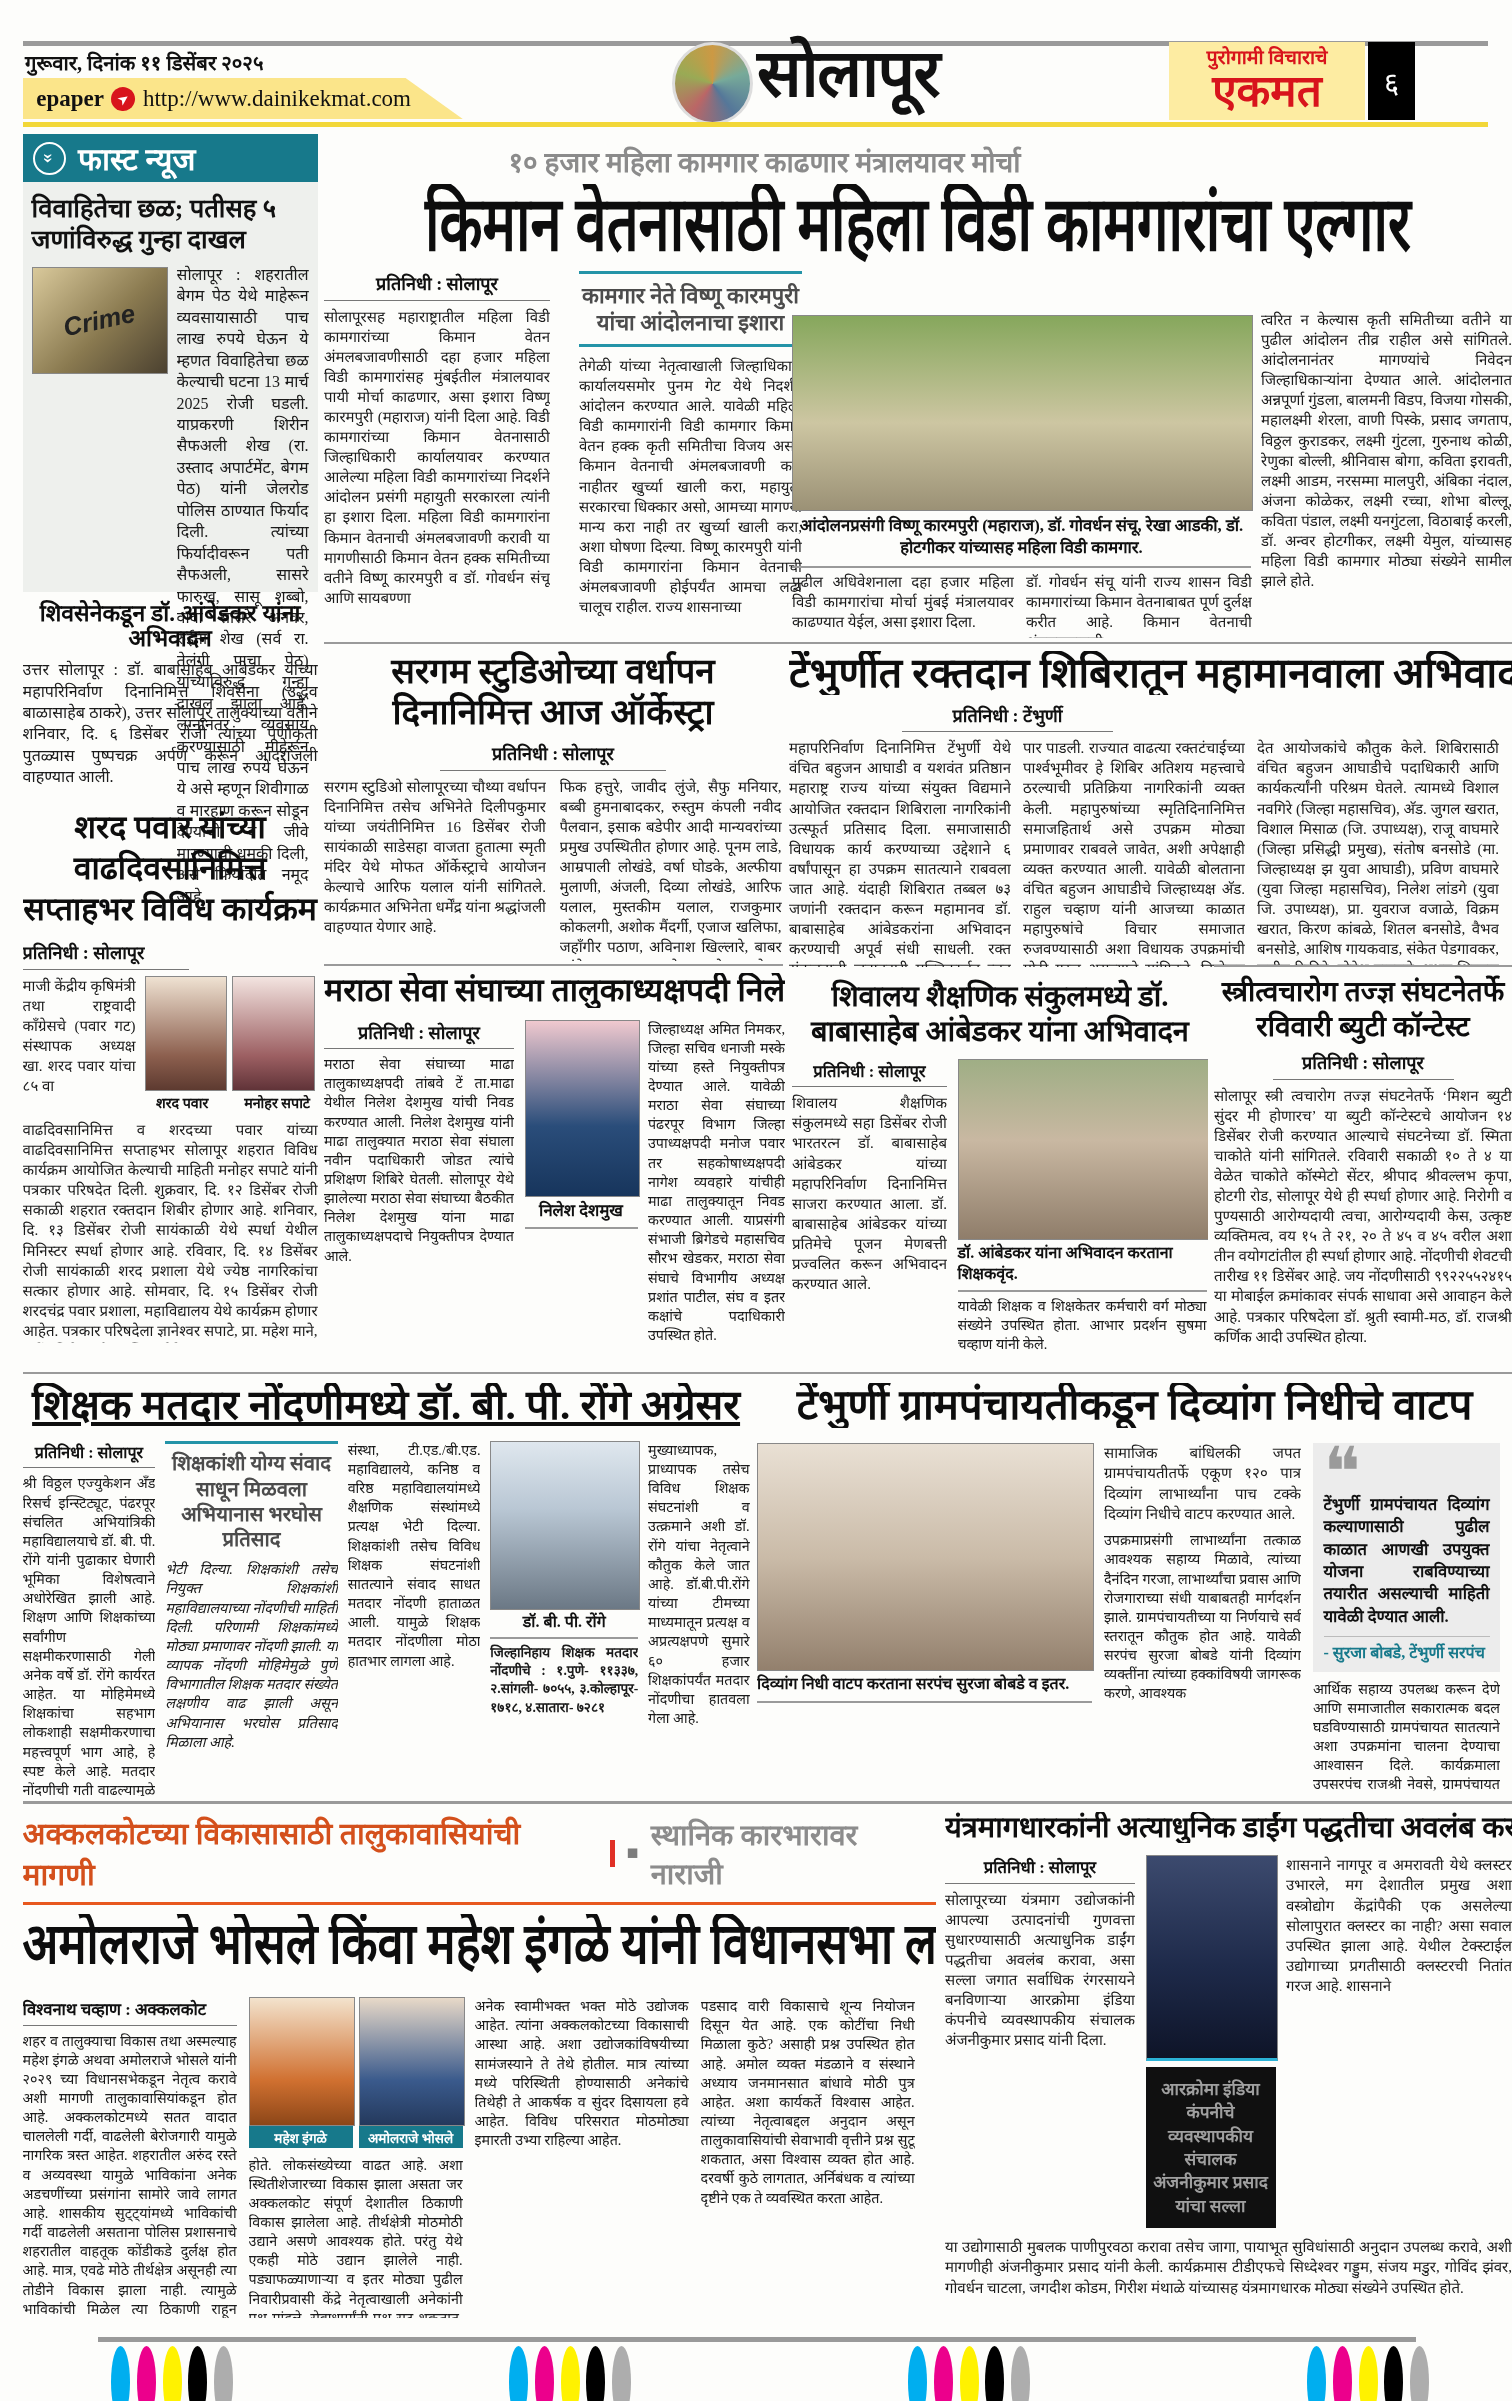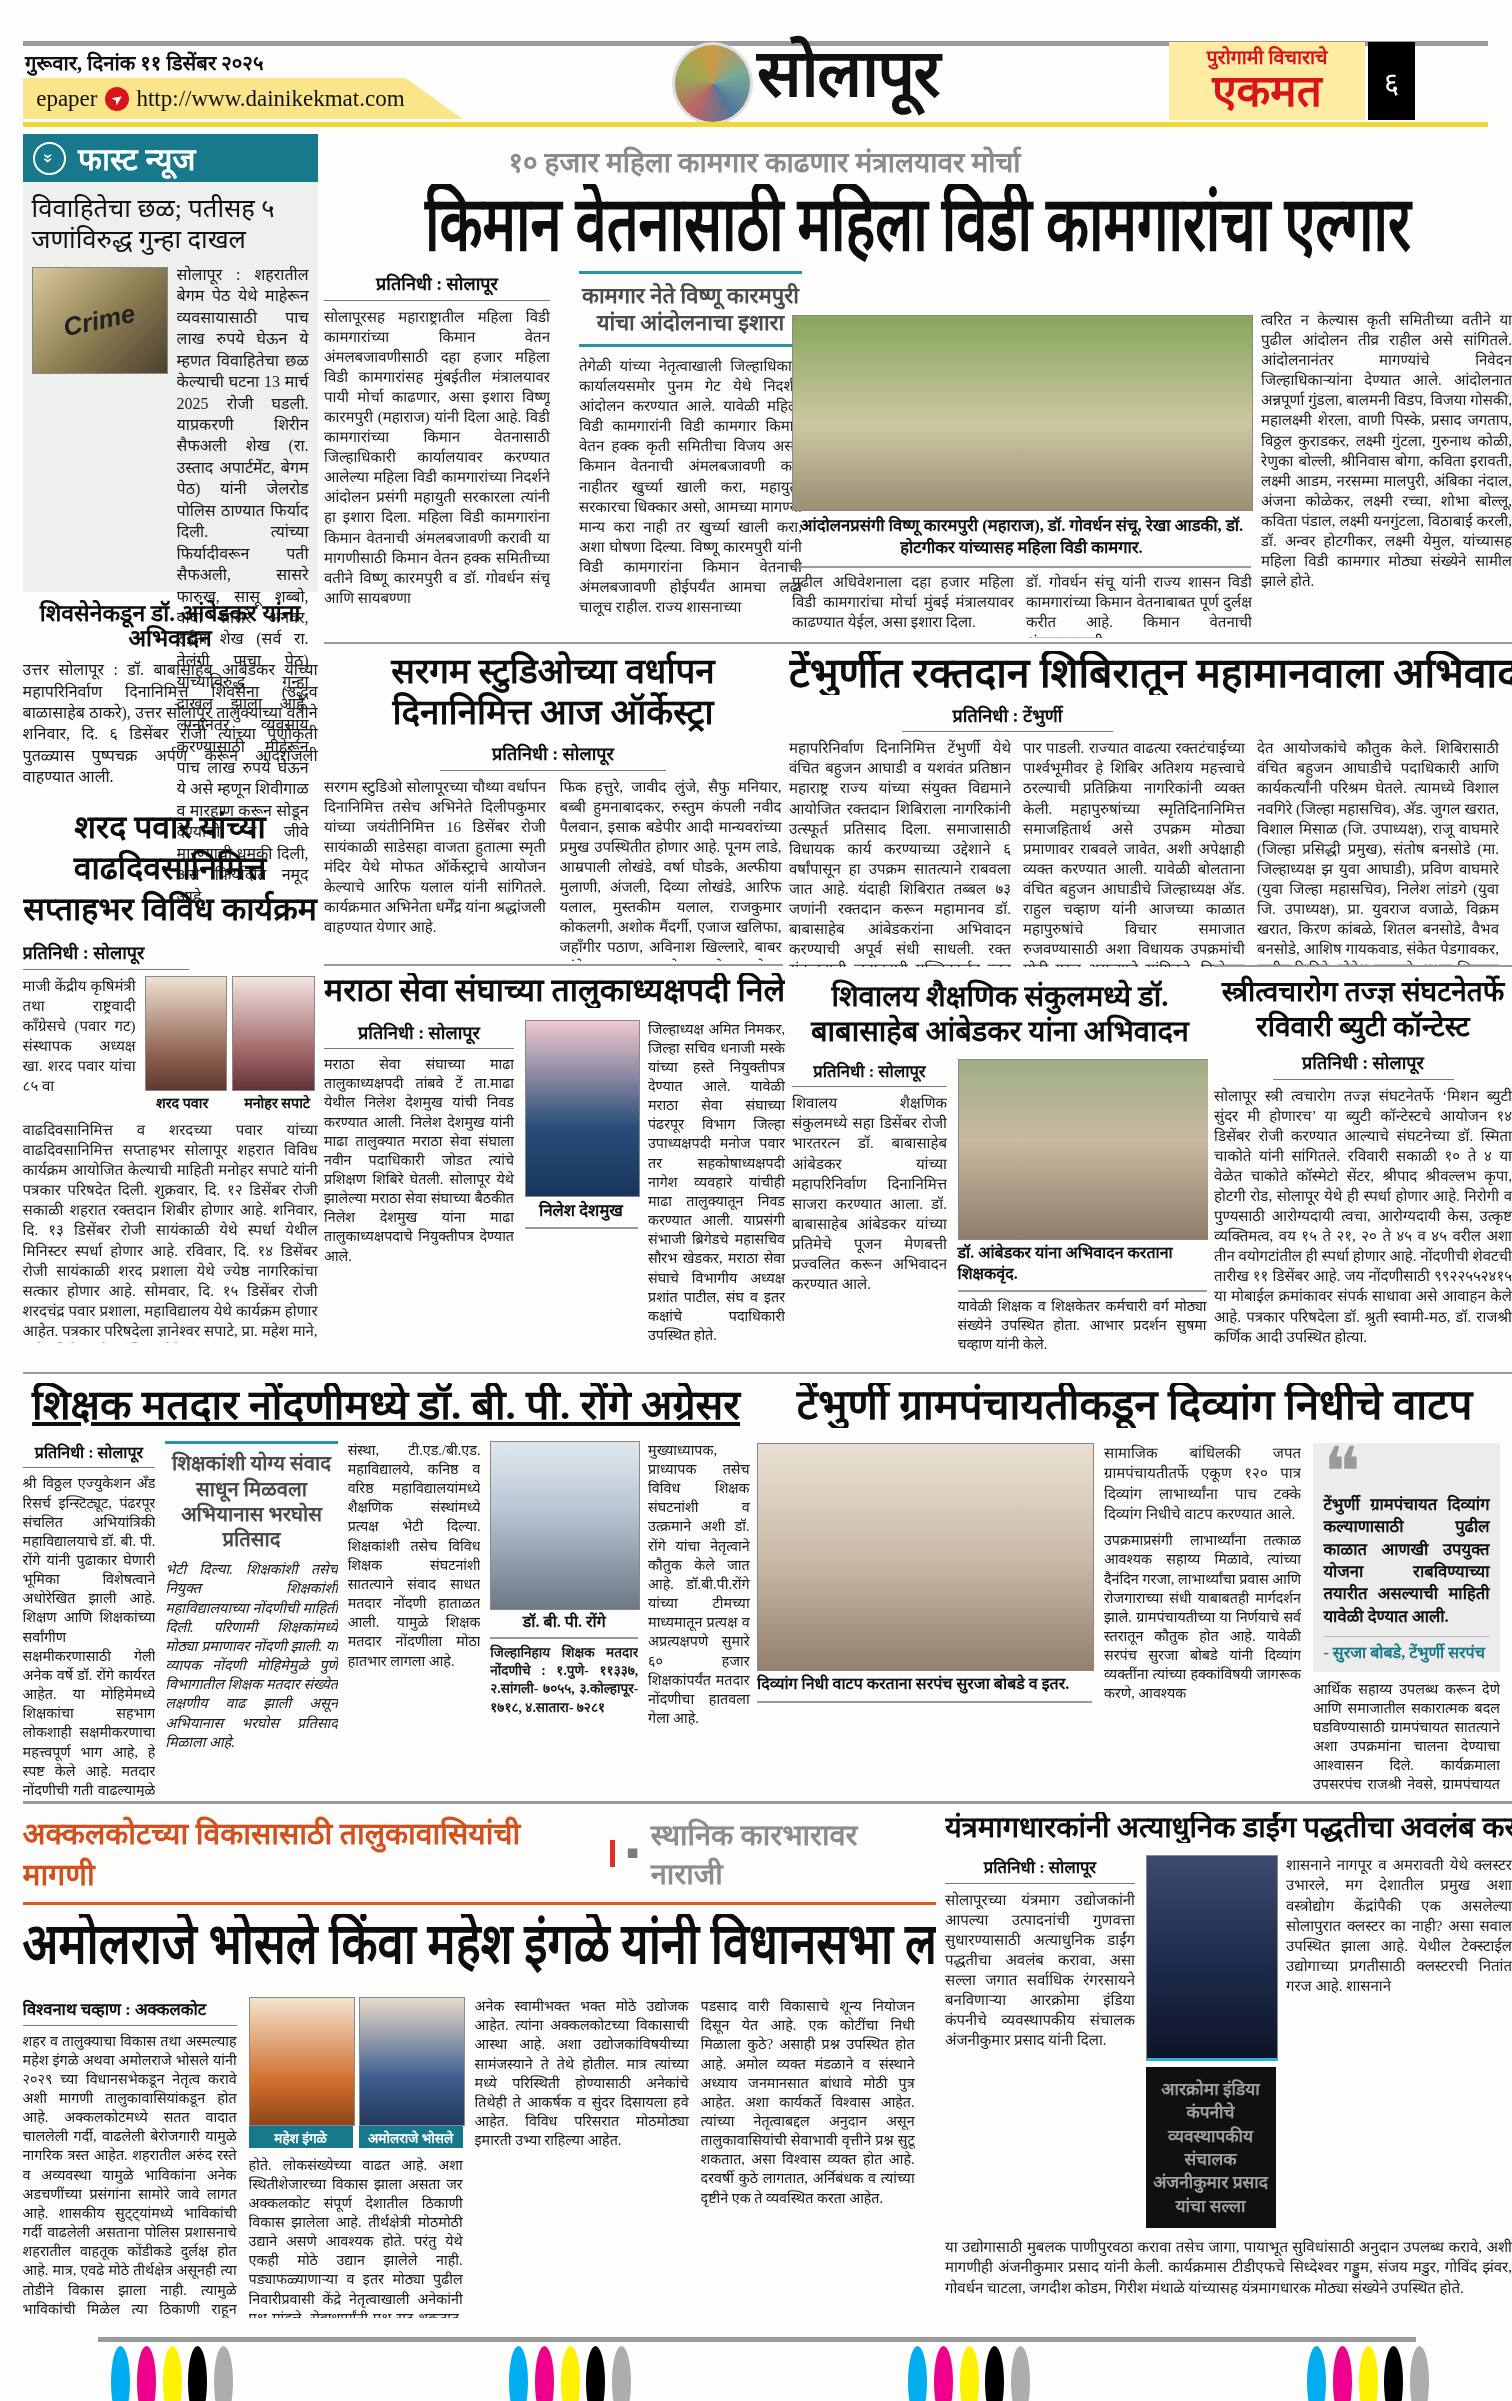--- a/index.html
+++ b/index.html
@@ -36,39 +36,39 @@
   .colrule{border-bottom:2.3px solid #9a9a9a;}
 </style>
 </head>
 <body>
 
 <div id="page">
 
   <div class="abs hr" style="left:22.6px;top:41px;width:1465px;height:4.5px;"></div>
   <div class="abs" style="left:25px;top:48px;font-size:20.3px;font-weight:bold;">गुरूवार, दिनांक ११ डिसेंबर २०२५</div>
   <div class="abs ribbon" style="left:22.6px;top:78px;width:407px;height:41px;">
-    <span style="font-size:23px;font-weight:normal;">epaper</span>
+    <span style="font-size:23px;font-weight:bold;">epaper</span>
     <span style="width:24px;height:24px;background:#d8141c;border-radius:50%;color:#fff;display:inline-flex;align-items:center;justify-content:center;font-size:13.6px;transform:rotate(-35deg);">➤</span>
     <span style="font-size:23px;">http://www.dainikekmat.com</span>
   </div>
   <div class="abs" style="left:672px;top:42px;width:75px;height:77px;border-radius:50%;background:conic-gradient(#c94,#7a9,#579,#b66,#9a5,#c94);border:3px solid #ddd;"></div>
   <div class="abs" style="left:757px;top:38px;font-size:66px;font-weight:900;letter-spacing:-1.5px;line-height:1.1;">सोलापूर</div>
   <div class="abs brandbox" style="left:1169px;top:42px;width:196px;height:78px;">
     <div style="color:#d8141c;font-size:19.6px;font-weight:bold;line-height:1.1;">पुरोगामी विचाराचे</div>
     <div style="color:#d8141c;font-size:44px;font-weight:900;line-height:1.05;">एकमत</div>
   </div>
   <div class="abs pagebox" style="left:1368px;top:42px;width:47px;height:78px;font-size:29px;">६</div>
   <div class="abs hr-yellow" style="left:22.6px;top:122px;width:1465px;"></div>
 
   <div class="abs fastnews" style="left:22.6px;top:134px;width:295px;height:458px;">
     <div class="fn-bar">
       <span class="fn-icon">»</span>
       <span style="font-size:31px;font-weight:900;">फास्ट न्यूज</span>
     </div>
-    <div style="padding:10.5px 9px 4.5px 9px;font-size:25.6px;font-weight:400;line-height:1.25;">विवाहितेचा छळ; पतीसह ५ जणांविरुद्ध गुन्हा दाखल</div>
+    <div style="padding:10.5px 9px 4.5px 9px;font-size:25.6px;font-weight:700;line-height:1.25;">विवाहितेचा छळ; पतीसह ५ जणांविरुद्ध गुन्हा दाखल</div>
     <div style="padding:3px 9px;">
       <span class="ph" style="float:left;width:134px;height:105px;margin:3px 9px 3px 0;background:linear-gradient(135deg,#d9c99b,#8a7a50 55%,#4b4130);display:flex;align-items:center;justify-content:center;">
         <span style="color:#222;font-size:25.6px;font-weight:900;font-style:italic;transform:rotate(-12deg);font-family:'Liberation Sans',sans-serif;">Crime</span>
       </span>
       <span class="jtext" style="display:block;font-size:16px;">सोलापूर : शहरातील बेगम पेठ येथे माहेरून व्यवसायासाठी पाच लाख रुपये घेऊन ये म्हणत विवाहितेचा छळ केल्याची घटना 13 मार्च 2025 रोजी घडली. याप्रकरणी शिरीन सैफअली शेख (रा. उस्ताद अपार्टमेंट, बेगम पेठ) यांनी जेलरोड पोलिस ठाण्यात फिर्याद दिली. त्यांच्या फिर्यादीवरून पती सैफअली, सासरे फारुख, सासू शब्बो, वावा सासरे अनवर, रुईना शेख (सर्व रा. तेलंगी पाचा पेठ) यांच्याविरुद्ध गुन्हा दाखल झाला आहे. लग्नानंतर व्यवसाय करण्यासाठी माहेरून पाच लाख रुपये घेऊन ये असे म्हणून शिवीगाळ व मारहाण करून सोडून देण्याची व जीवे मारण्याची धमकी दिली, असे फिर्यादीत नमूद आहे.</span>
     </div>
   </div>
 
   <div class="abs" style="left:22.6px;top:602px;width:295px;">
     <div class="headline center" style="font-size:23px;">शिवसेनेकडून डॉ. आंबेडकर यांना अभिवादन</div>

